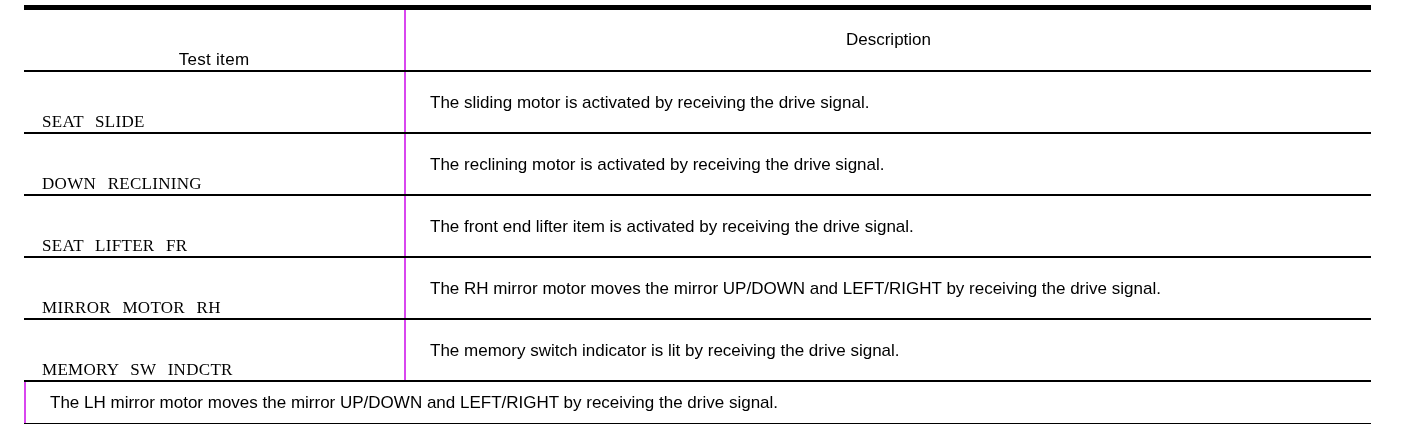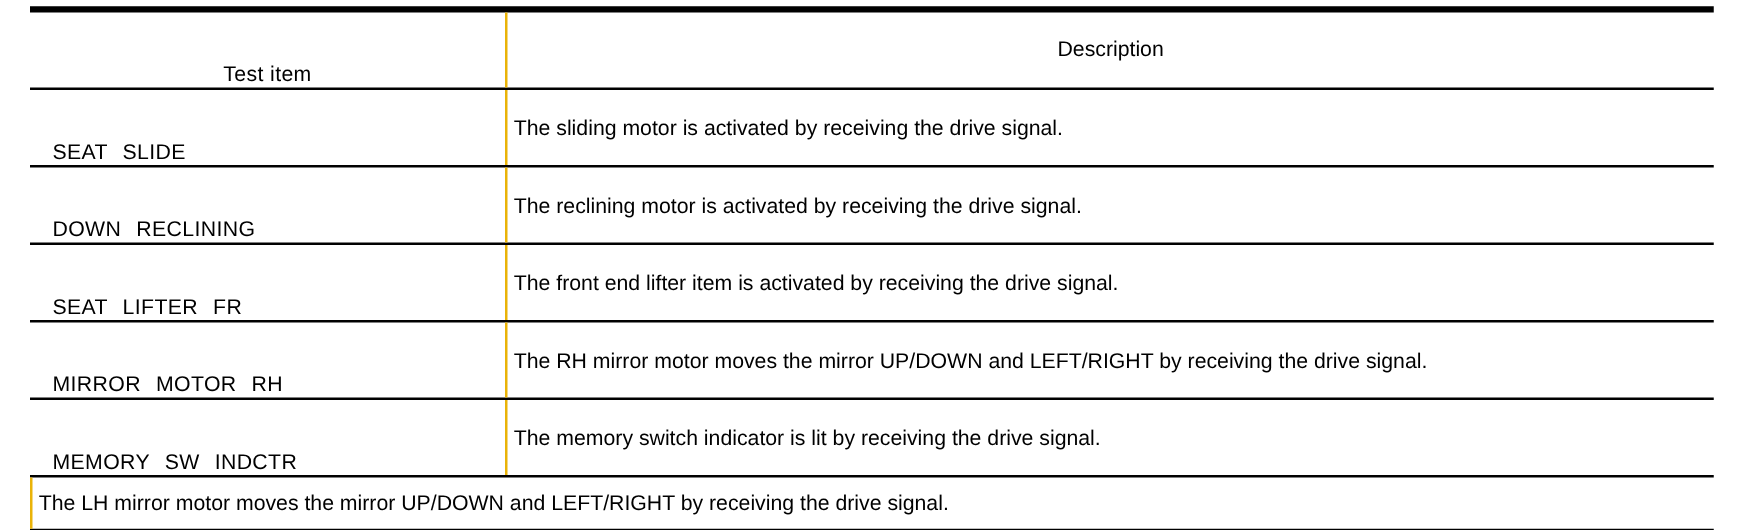--- a/index.html
+++ b/index.html
@@ -33,42 +33,43 @@
     box-sizing: border-box;
     display: flex;
     align-items: center;
     font-size: 17px;
     letter-spacing: 0.3px;
     margin-top: 40px;
   }
   .cell-desc {
     flex: 1;
     box-sizing: border-box;
-    border-left: 2px solid #eab308;
+    border-left: 2px solid #d946ef;
     display: flex;
     align-items: center;
     font-size: 17px;
   }
   .t-row.header {
     min-height: 38px;
   }
   .t-row.header .cell-item,
   .t-row.header .cell-desc {
     justify-content: center;
     font-size: 17px;
   }
   .t-row.body {
     min-height: 40px;
   }
   .t-row.body .cell-item {
     padding-left: 18px;
     word-spacing: 7px;
+    font-family: Liberation Serif, serif;
   }
   .t-row.body .cell-desc {
-    padding: 6px 5px;
+    padding: 6px 24px;
   }
   .desc-text {
     max-width: 780px;
     line-height: 29px;
   }
 </style>
 </head>
 <body>
 
 <div class="doc-table">

